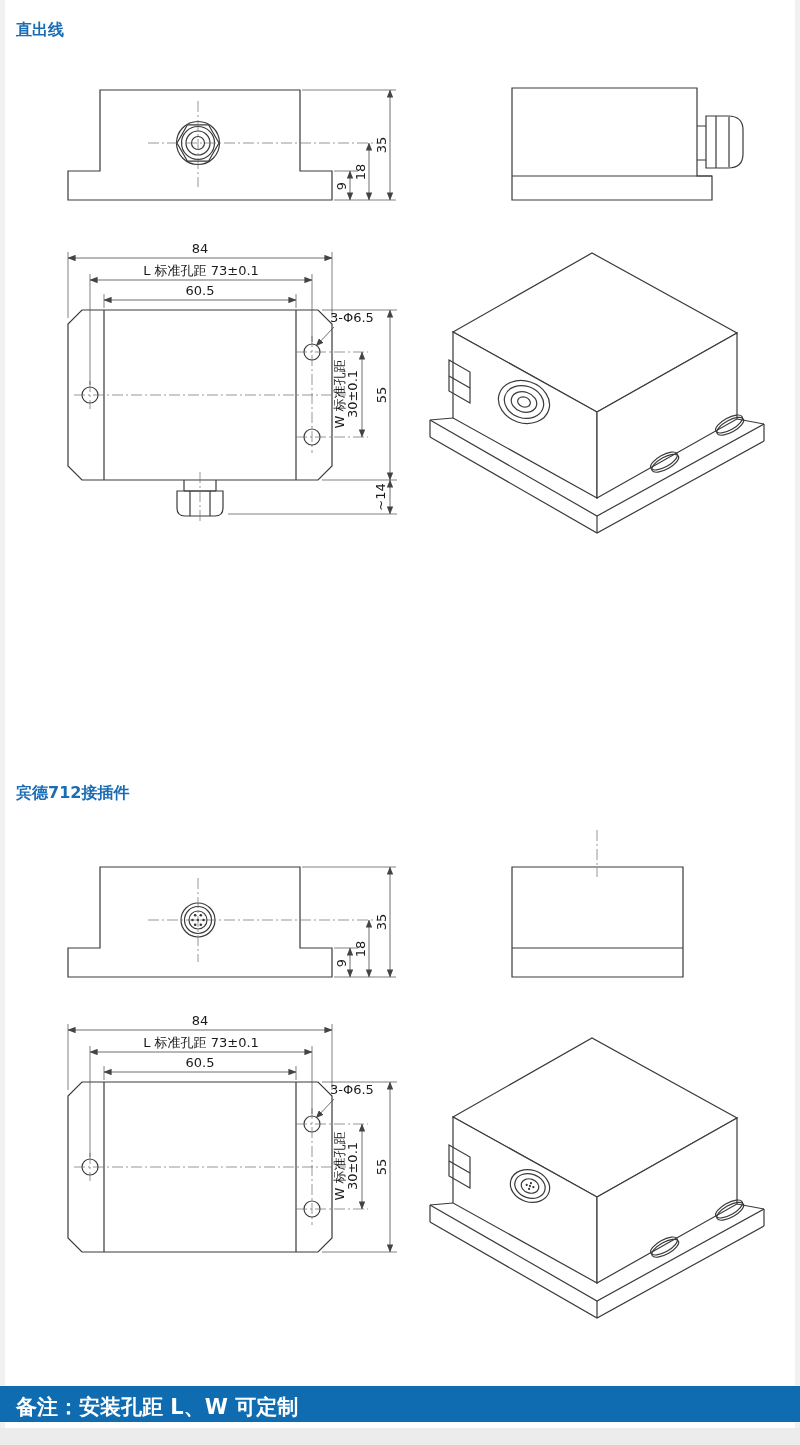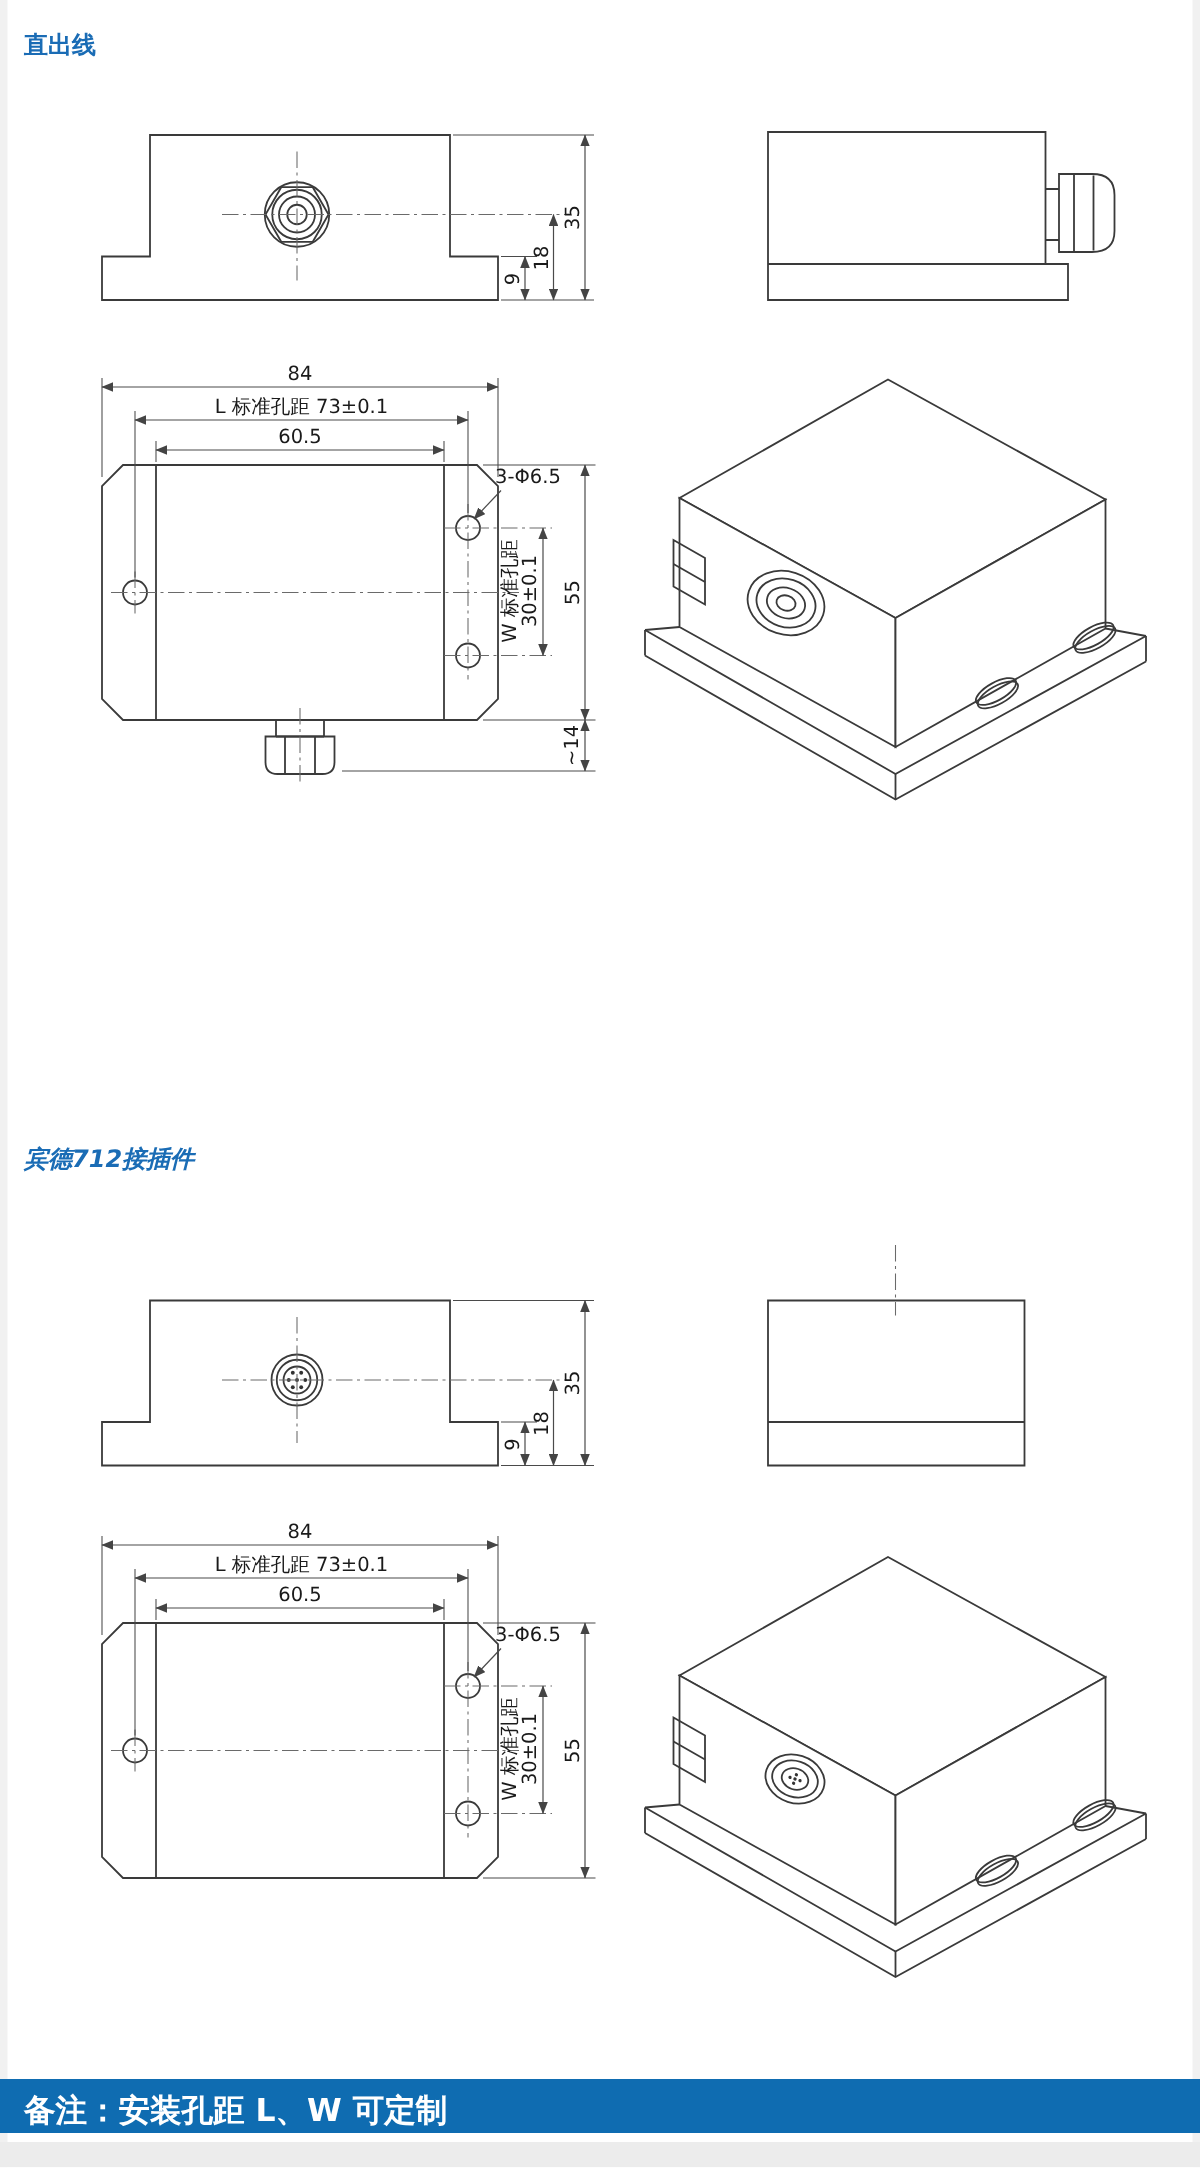--- a/index.html
+++ b/index.html
@@ -1,21 +1,21 @@
 <!DOCTYPE html>
 <html style="--accent: #1a6cb5; --footer-bg: #0f6cb1; --line: #3a3a3a;"><head>
 <meta charset="utf-8">
 <style>
   html,body{margin:0;padding:0;background:#fff;}
   #page{position:relative;width:800px;height:1445px;background:#fff;overflow:hidden;
         font-family:"DejaVu Sans","Liberation Sans",sans-serif;}
   .edge{position:absolute;top:0;width:5px;height:1445px;background:#f1f1f1;}
   .section-title{position:absolute;left:16px;font-size:16px;font-weight:bold;color:var(--accent,#1a6cb5);}
   #title1{top:20px;}
-  #title2{top:763px;font-style:italic;}
+  #title2{top:783px;}
   #footer-bar{position:absolute;left:0;top:1386px;width:800px;height:36px;background:var(--footer-bg,#0f6cb1);}
   #footer-bar span{display:block;padding-left:16px;line-height:42px;color:#ffffff;font-size:21px;font-weight:bold;}
   #bottom-strip{position:absolute;left:0;top:1428px;width:800px;height:17px;background:#ececec;}
   svg{position:absolute;left:0;top:0;}
   .ln{fill:none;stroke:var(--line,#3a3a3a);stroke-width:1.2;stroke-linejoin:miter;}
   .fw{fill:#ffffff;stroke:var(--line,#3a3a3a);stroke-width:1.2;stroke-linejoin:miter;}
   .dim{fill:none;stroke:#4a4a4a;stroke-width:0.8;}
   .ext{fill:none;stroke:#4a4a4a;stroke-width:0.7;}
   .cl{fill:none;stroke:#6a6a6a;stroke-width:0.7;stroke-dasharray:11 3 2 3;}
   .dt{font-family:"DejaVu Sans","Liberation Sans",sans-serif;font-size:13px;fill:#1a1a1a;text-anchor:middle;}

